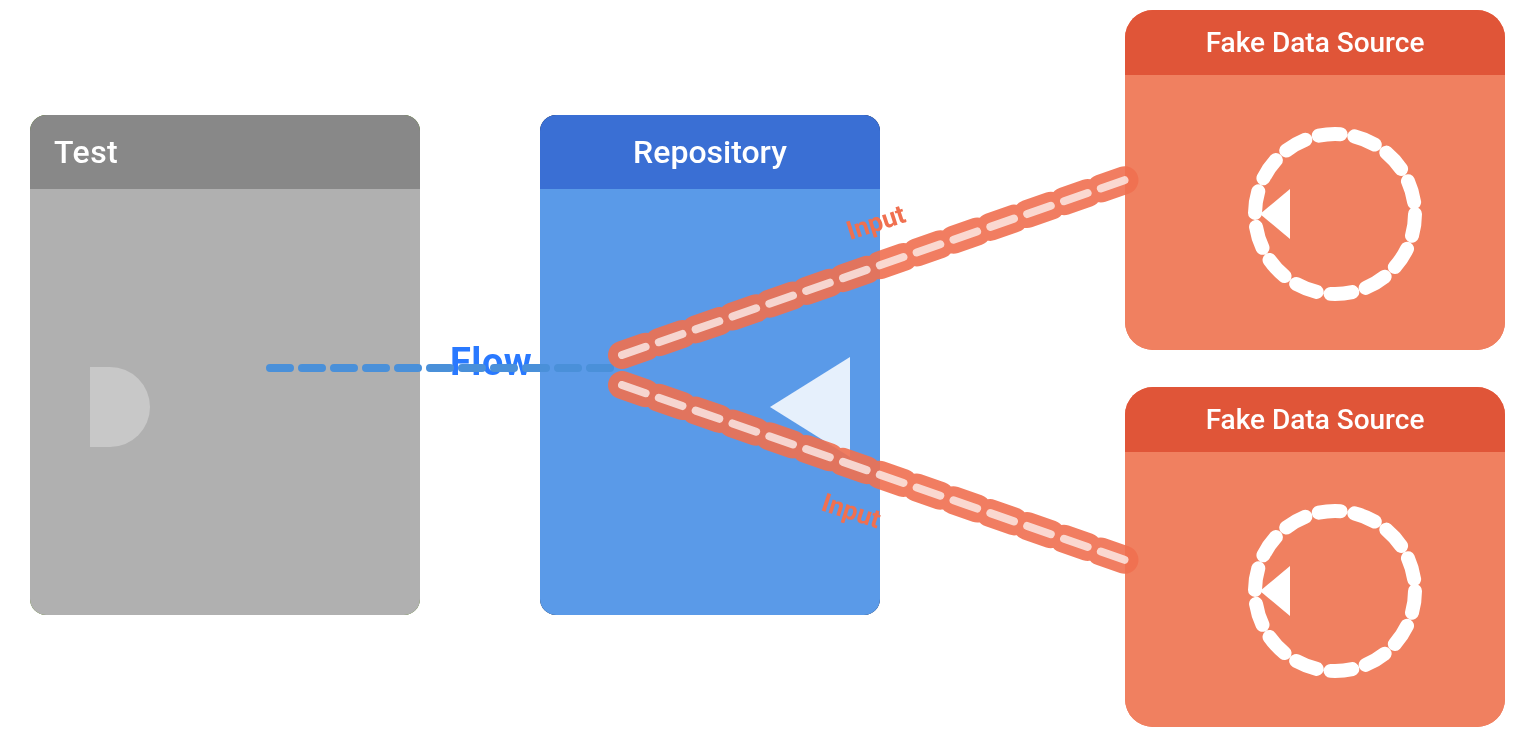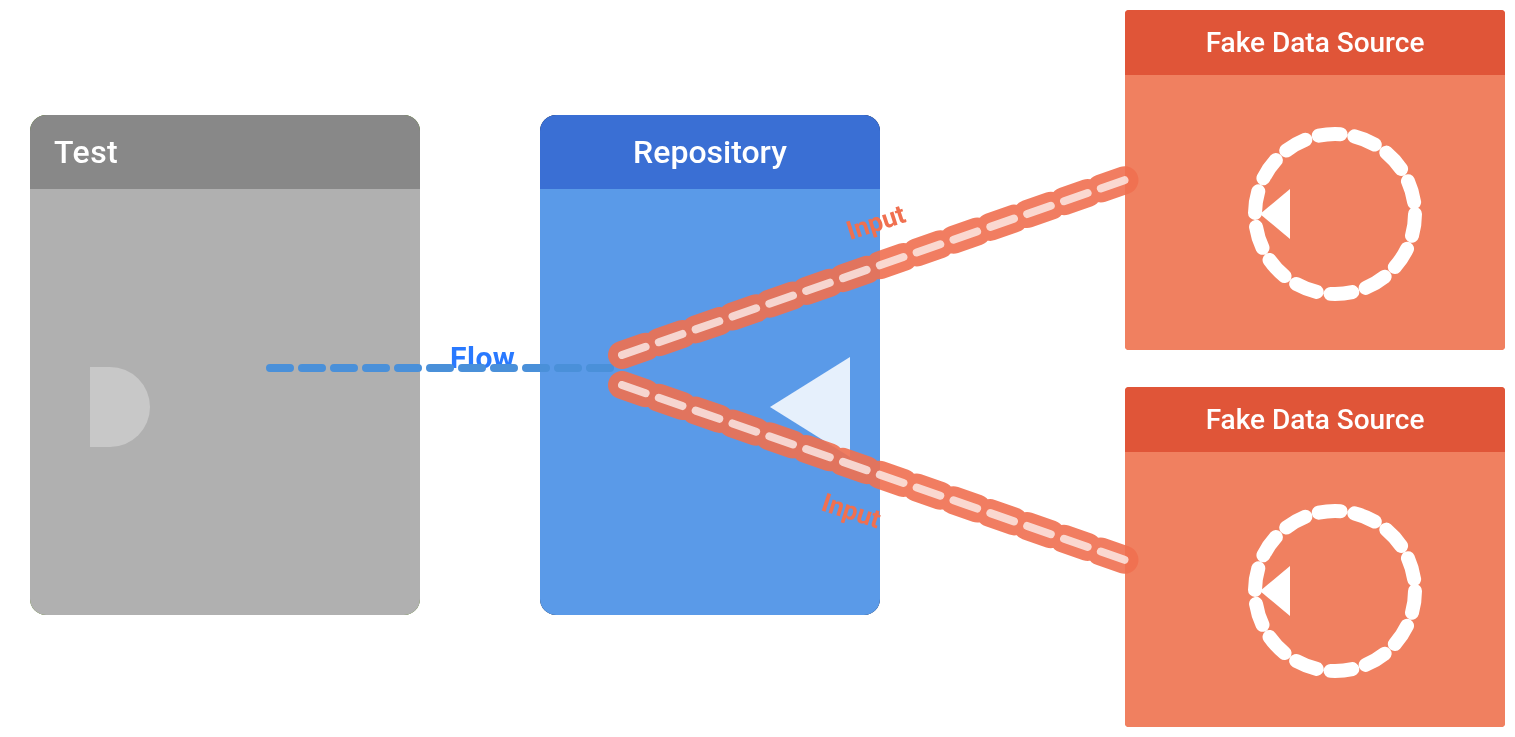--- a/index.html
+++ b/index.html
@@ -105,21 +105,21 @@
       border-bottom: 50px solid transparent;
       border-right: 80px solid rgba(255,255,255,0.85);
     }
 
     
     .fake-block {
       position: absolute;
       width: 380px;
       height: 340px;
       background: #f07050;
-      border-radius: 4px;
+      border-radius: 28px;
       overflow: hidden;
     }
 
     .fake-block-top {
       top: 10px;
       right: 10px;
     }
 
     .fake-block-bottom {
       bottom: 10px;
@@ -154,21 +154,21 @@
       height: 100%;
       pointer-events: none;
     }
 
     
     .flow-label {
       position: absolute;
       left: 450px;
       top: 340px;
       color: #2979FF;
-      font-size: 30px;
+      font-size: 38px;
       font-weight: 700;
       letter-spacing: 0.5px;
     }
   </style>
 </head>
 <body>
 
 <div class="canvas">
 
   <div class="test-block">

